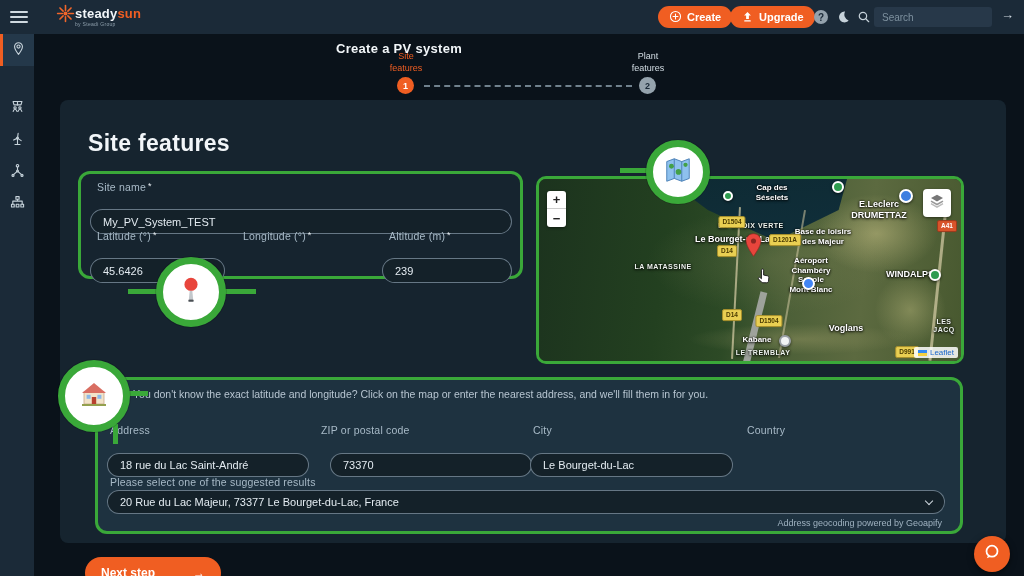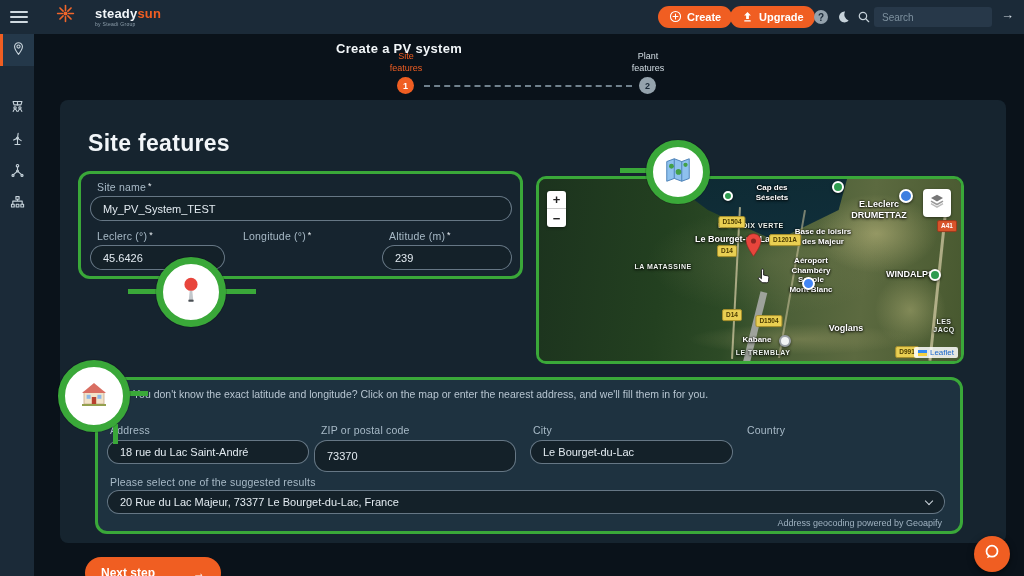--- a/index.html
+++ b/index.html
@@ -9,21 +9,21 @@
   }
   *{box-sizing:border-box; margin:0; padding:0;}
   html,body{width:1024px;height:576px;overflow:hidden;background:#000;}
   body{font-family:"Liberation Sans","DejaVu Sans",sans-serif;}
   .stage{position:relative;width:1024px;height:576px;background:var(--main-bg);overflow:hidden;}
 
   
   .header{position:absolute;left:0;top:0;width:1024px;height:34px;background:var(--header-bg);z-index:30;}
   .hamburger{position:absolute;left:10px;top:9px;width:18px;height:16px;display:flex;flex-direction:column;justify-content:space-between;padding:2px 0;cursor:pointer;}
   .hamburger i{display:block;height:2px;background:#cfd9e0;border-radius:1px;}
-  .logo{position:absolute;left:56px;top:4px;display:flex;align-items:center;gap:20px;}
+  .logo{position:absolute;left:56px;top:4px;display:flex;align-items:center;gap:0;}
   .logo-text{line-height:1;}
   .brand{font-size:13px;font-weight:bold;color:#f2f6f9;letter-spacing:.2px;}
   .brand .sun{color:var(--accent-orange);}
   .tagline{font-size:5px;color:#8fa0ad;margin-top:1px;letter-spacing:.3px;}
   .header-title{position:absolute;left:336px;top:9px;font-size:13px;font-weight:bold;color:#f2f6f9;letter-spacing:.3px;margin-top:32px;}
   .hbtn{position:absolute;top:6px;height:22px;border-radius:11px;background:var(--accent-orange);color:#fff;font-size:11px;font-weight:bold;display:flex;align-items:center;gap:5px;padding:0 11px;cursor:pointer;}
   .hicon{position:absolute;top:8px;width:18px;height:18px;display:flex;align-items:center;justify-content:center;cursor:pointer;}
   .help-circle{width:14px;height:14px;border-radius:50%;background:#94a2ad;color:#1b2a38;font-size:10px;font-weight:bold;display:flex;align-items:center;justify-content:center;}
   .search-box{position:absolute;left:874px;top:7px;width:118px;height:20px;background:#273849;border-radius:3px;}
   .search-box input{width:100%;height:100%;background:transparent;border:0;outline:0;color:#cfd8df;font-size:10px;padding:0 8px;font-family:inherit;}
@@ -47,21 +47,21 @@
   .step-line{position:absolute;border-top:2px dashed #70818d;}
 
   
   .card{position:absolute;left:60px;top:100px;width:946px;height:443px;background:var(--card-bg);border-radius:8px;}
   .page-heading{position:absolute;left:88px;top:130px;font-size:23px;font-weight:bold;color:#f2f6f9;letter-spacing:.3px;}
   .gbox{position:absolute;border:3px solid var(--accent-green);border-radius:12px;}
   .gbox.b1{left:78px;top:171px;width:445px;height:108px;}
   .gbox.baddr{left:95px;top:377px;width:868px;height:157px;background:var(--box-bg);}
   .flabel{position:absolute;font-size:10.5px;color:#a8bac7;letter-spacing:.2px;}
   .flabel .req{color:#e8eef2;margin-left:2px;font-size:9px;vertical-align:top;}
-  .finput{position:absolute;height:25px;background:var(--input-bg);border:1px solid rgba(170,192,209,.55);border-radius:13px;color:#e3ebf1;font-size:11px;padding:0 12px;font-family:inherit;outline:0;}
+  .finput{position:absolute;height:25px;background:var(--input-bg);border:1px solid rgba(170,192,209,.55);border-radius:13px;color:#e3ebf1;font-size:11px;padding:0 12px;font-family:inherit;outline:0;margin-top:13px;}
   .fselect{position:absolute;height:24px;background:var(--input-bg);border:1px solid rgba(170,192,209,.55);border-radius:13px;color:#e3ebf1;font-size:11px;display:flex;align-items:center;padding:0 12px;gap:7px;cursor:pointer;}
   .chev{width:6px;height:6px;border-right:1.5px solid #cfd8df;border-bottom:1.5px solid #cfd8df;transform:rotate(45deg);margin-left:auto;margin-top:-3px;}
   .flag{width:13px;height:13px;border-radius:3px;background:linear-gradient(90deg,#2a3a8c 33%,#fff 33%,#fff 66%,#d0342c 66%);flex:0 0 auto;}
   .hint{position:absolute;left:133px;top:388px;width:800px;font-size:10.5px;color:#b7c5d1;z-index:6;}
   .geonote{position:absolute;left:690px;top:518px;width:252px;text-align:right;font-size:9px;color:#9fb2c0;}
 
   
   .map-box{position:absolute;left:536px;top:176px;width:428px;height:188px;border:3px solid var(--accent-green);border-radius:10px;background:#22391f;}
   .map-inner{position:absolute;inset:0;border-radius:7px;overflow:hidden;cursor:grab;}
   .terrain{position:absolute;inset:0;background:
@@ -218,21 +218,21 @@
   <div class="step-circle c2" style="left:639px;top:77px;">2</div>
   <div class="step-label idle" style="left:608px;top:50px;">Plant
 features</div>
 
   <div class="card"></div>
   <div class="page-heading">Site features</div>
 
   <div class="gbox b1"></div>
   <label class="flabel" style="left:97px;top:181px;"><span>Site name</span><span class="req">*</span></label>
   <input class="finput" style="left: 90px; top: 196px; width: 422px;" value="My_PV_System_TEST">
-  <label class="flabel" style="left:97px;top:230px;"><span>Leclerc (°)</span><span class="req">*</span></label>
+  <label class="flabel" style="left:97px;top:230px;"><span>Latitude (°)</span><span class="req">*</span></label>
   <input class="finput" style="left: 90px; top: 245px; width: 135px;" value="45.6426">
   <label class="flabel" style="left:243px;top:230px;"><span>Longitude (°)</span><span class="req">*</span></label>
   <label class="flabel" style="left:389px;top:230px;"><span>Altitude (m)</span><span class="req">*</span></label>
   <input class="finput" style="left: 382px; top: 245px; width: 130px;" value="239">
 
   <div class="map-box">
     <div class="map-inner">
       <div class="terrain"></div>
       <div class="lake"></div>
       <div class="runway"></div>
@@ -303,21 +303,21 @@
       </div>
     </div>
   </div>
 
   <div class="gbox baddr"></div>
   <div class="hint">You don't know the exact latitude and longitude? Click on the map or enter the nearest address, and we'll fill them in for you.</div>
 
   <label class="flabel" style="left:110px;top:424px;">Address</label>
   <input class="finput" style="left: 107px; top: 440px; width: 202px; height: 24px;" value="18 rue du Lac Saint-André">
   <label class="flabel" style="left:321px;top:424px;">ZIP or postal code</label>
-  <input class="finput" style="left: 314px; top: 440px; width: 202px; height: 32px;" value="73370">
+  <input class="finput" style="left: 330px; top: 440px; width: 202px; height: 24px;" value="73370">
   <label class="flabel" style="left:533px;top:424px;">City</label>
   <input class="finput" style="left: 530px; top: 440px; width: 203px; height: 24px;" value="Le Bourget-du-Lac">
   <label class="flabel" style="left:747px;top:424px;">Country</label>
 
   <label class="flabel" style="left:110px;top:476px;">Please select one of the suggested results</label>
   <div class="fselect" style="left:107px;top:490px;width:838px;">
     <span>20 Rue du Lac Majeur, 73377 Le Bourget-du-Lac, France</span>
     <span class="chev"></span>
   </div>
   <div class="geonote">Address geocoding powered by Geoapify</div>

